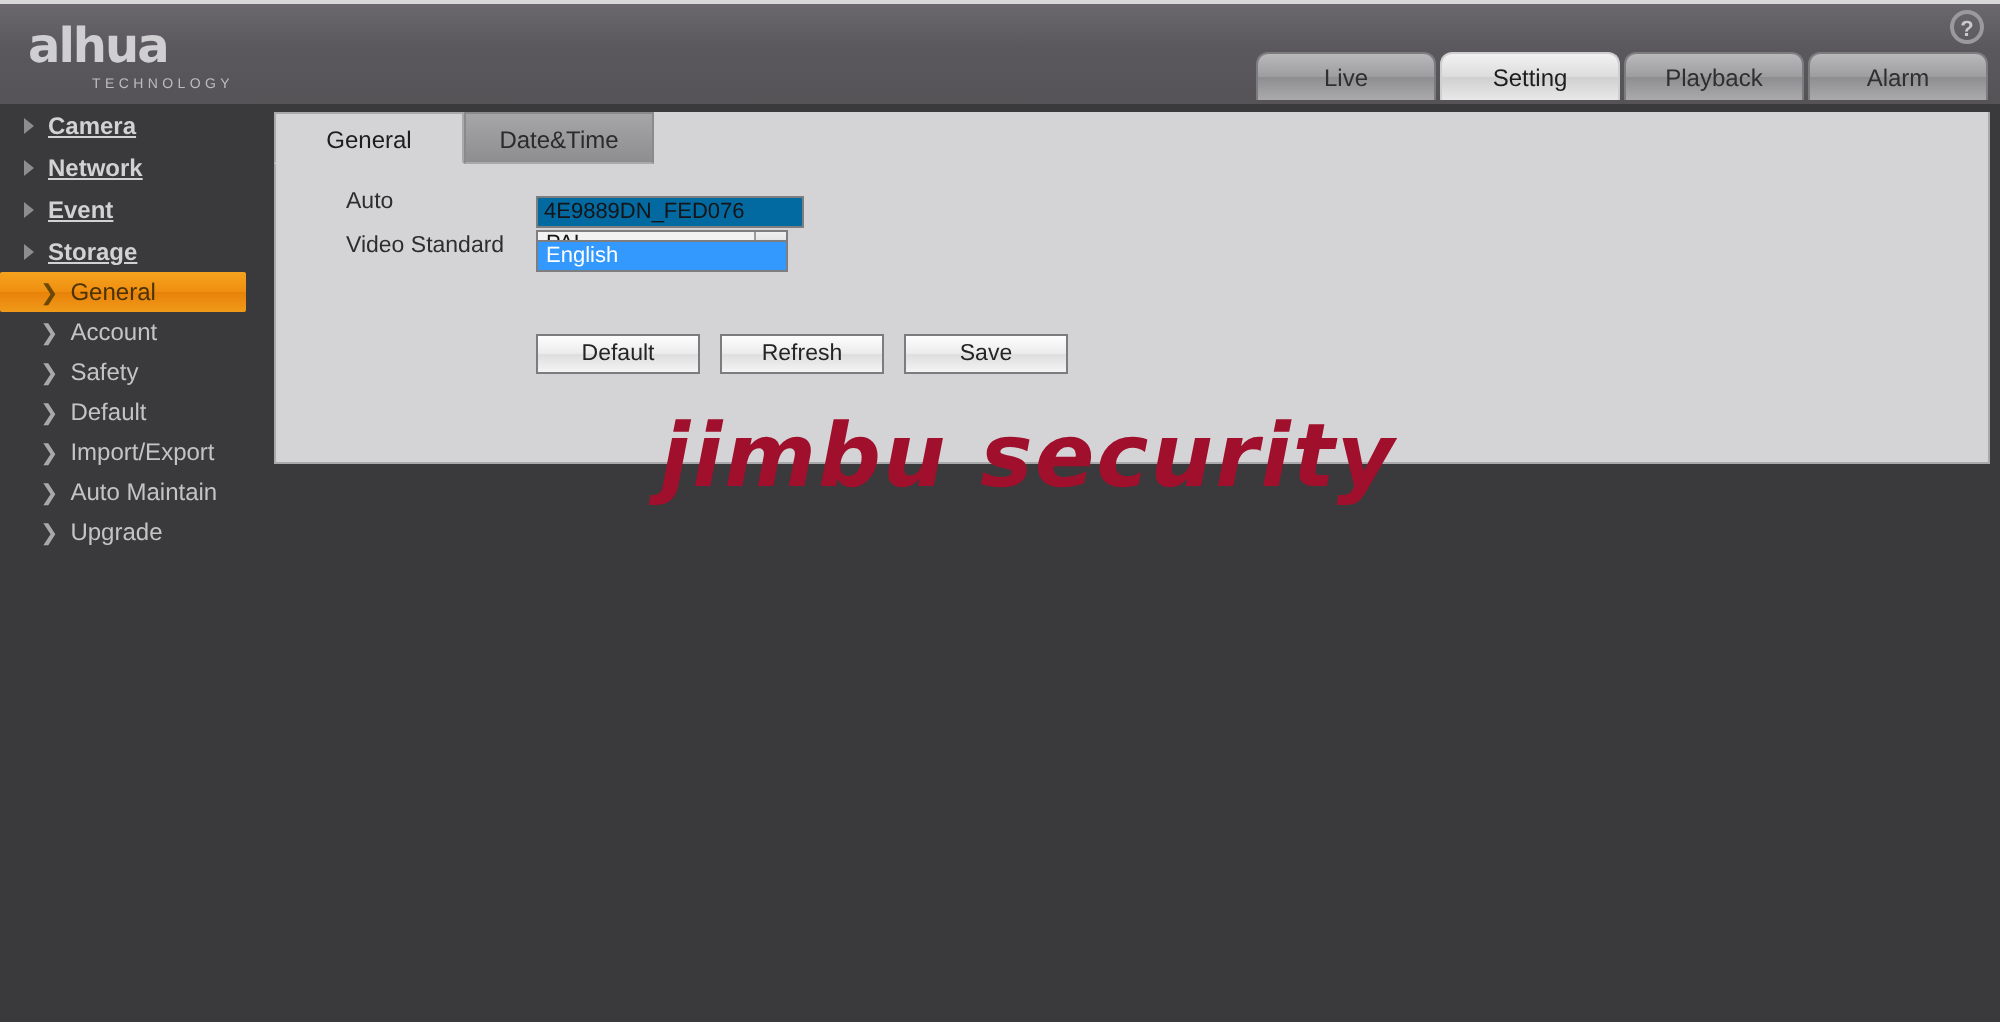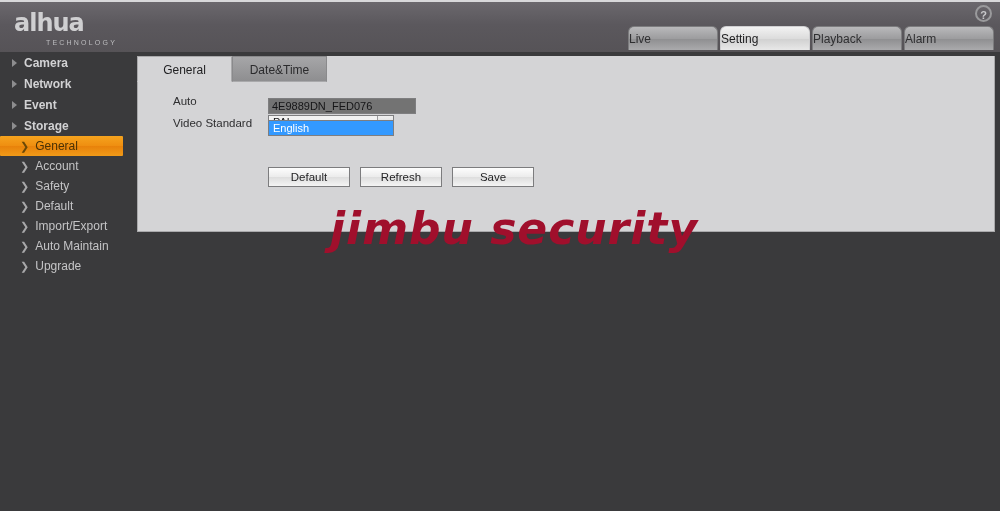--- a/index.html
+++ b/index.html
@@ -54,20 +54,21 @@
   .topnav {
     position: absolute;
     right: 6px; top: 24px;
     display: flex;
     gap: 2px;
   }
   .topnav-item {
     width: 90px;
     height: 24px;
     line-height: 24px;
+    text-align: center;
     font-size: 12px;
     color: #2f2f31;
     background: linear-gradient(to bottom, #b9b9bb 0%, #9d9d9f 50%, #8e8e90 51%, #aaaaac 100%);
     border-radius: 6px 6px 0 0;
     border: 1px solid #7c7c7e;
     border-bottom: none;
     box-sizing: border-box;
     cursor: pointer;
     user-select: none;
   }
@@ -89,21 +90,21 @@
     height: 20px;
     display: flex;
     align-items: center;
     font-size: 12px;
     color: #d2d2d4;
     cursor: pointer;
     user-select: none;
     padding-left: 12px;
     box-sizing: border-box;
   }
-  .side-item.top-level { font-weight: bold; margin-top: 1px; }
+  .side-item.top-level { font-weight: bold; margin-top: 1px; text-decoration: underline; }
   .side-item.sub { font-weight: normal; color: #c4c4c6; padding-left: 20px; }
   .side-item.expanded { color: #c9c9cb; background: linear-gradient(to bottom,#454547,#3f3f41); }
   .side-item.active {
     background: linear-gradient(to bottom, #f5a31e 0%, #ef8e10 50%, #e8820a 51%, #f09a19 100%);
     color: #4a3205;
     width: 123px;
     border-radius: 1px;
   }
   .tri-right {
     width: 0; height: 0;
@@ -202,26 +203,26 @@
   .flabel {
     position: absolute;
     left: 36px;
     font-size: 11.5px;
     color: #2e2e30;
     user-select: none;
   }
   .finput {
     position: absolute;
     left: 131px;
-    width: 148px;
+    width: 134px;
     height: 16px;
     font-size: 11px;
     padding: 0 3px;
     border: 1px solid #7e7e80;
-    background: #737373;
+    background: #0369a1;
     color: #151517;
     box-sizing: border-box;
     font-family: "Liberation Sans", sans-serif;
     outline: none;
     margin-top: 10px;
   }
   .fselect {
     position: absolute;
     left: 131px;
     width: 126px;

